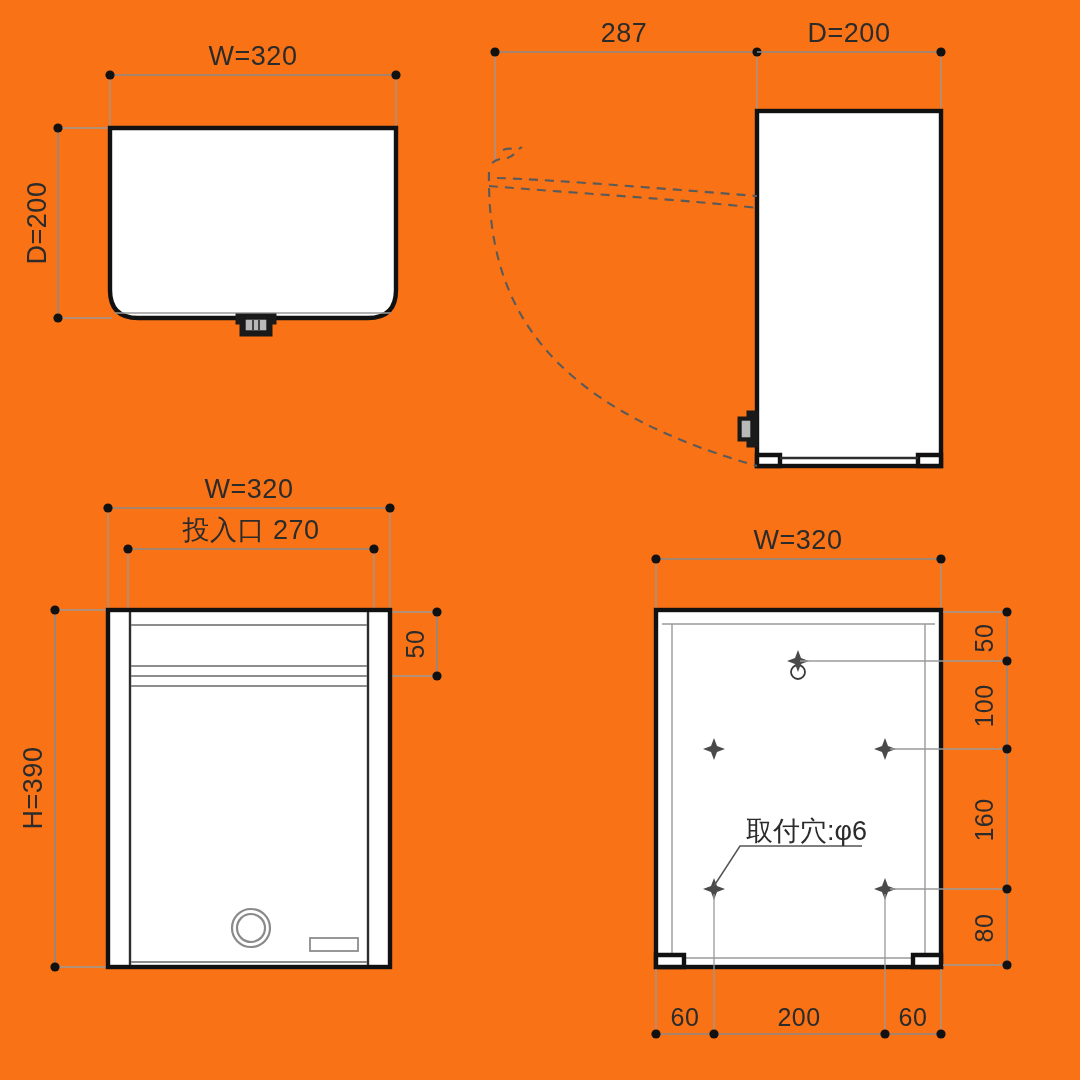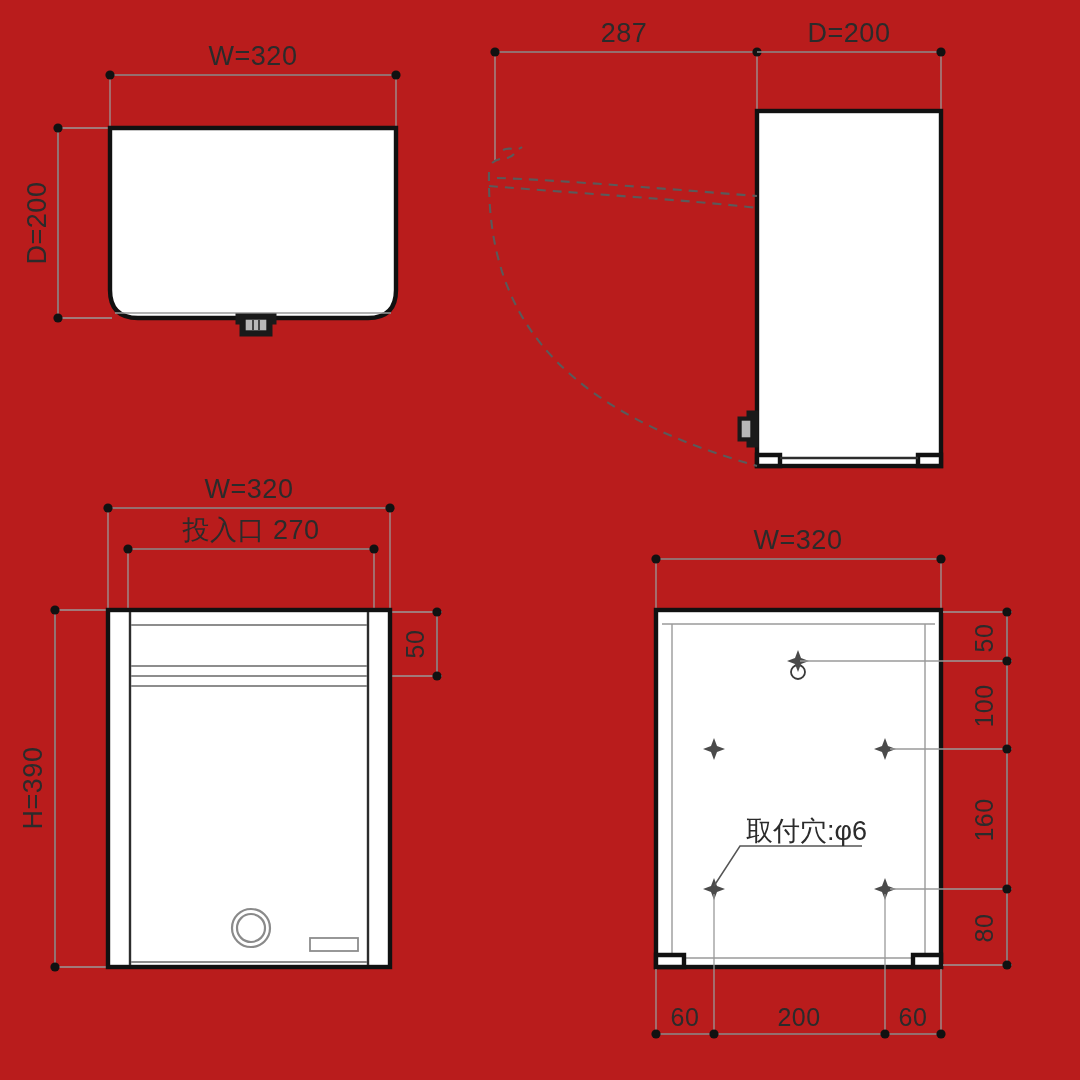--- a/index.html
+++ b/index.html
@@ -8,21 +8,21 @@
     padding: 0;
     background: #ffffff;
   }
   body {
     font-family: "Liberation Sans", "DejaVu Sans", sans-serif;
   }
   #sheet {
     position: relative;
     width: 1080px;
     height: 1080px;
-    background: #b91c1c;
+    background: #f97316;
     overflow: hidden;
   }
   #sheet svg {
     display: block;
     position: absolute;
     top: 0;
     left: 0;
   }
   .dimtext {
     font-family: "Liberation Sans", "DejaVu Sans", sans-serif;

